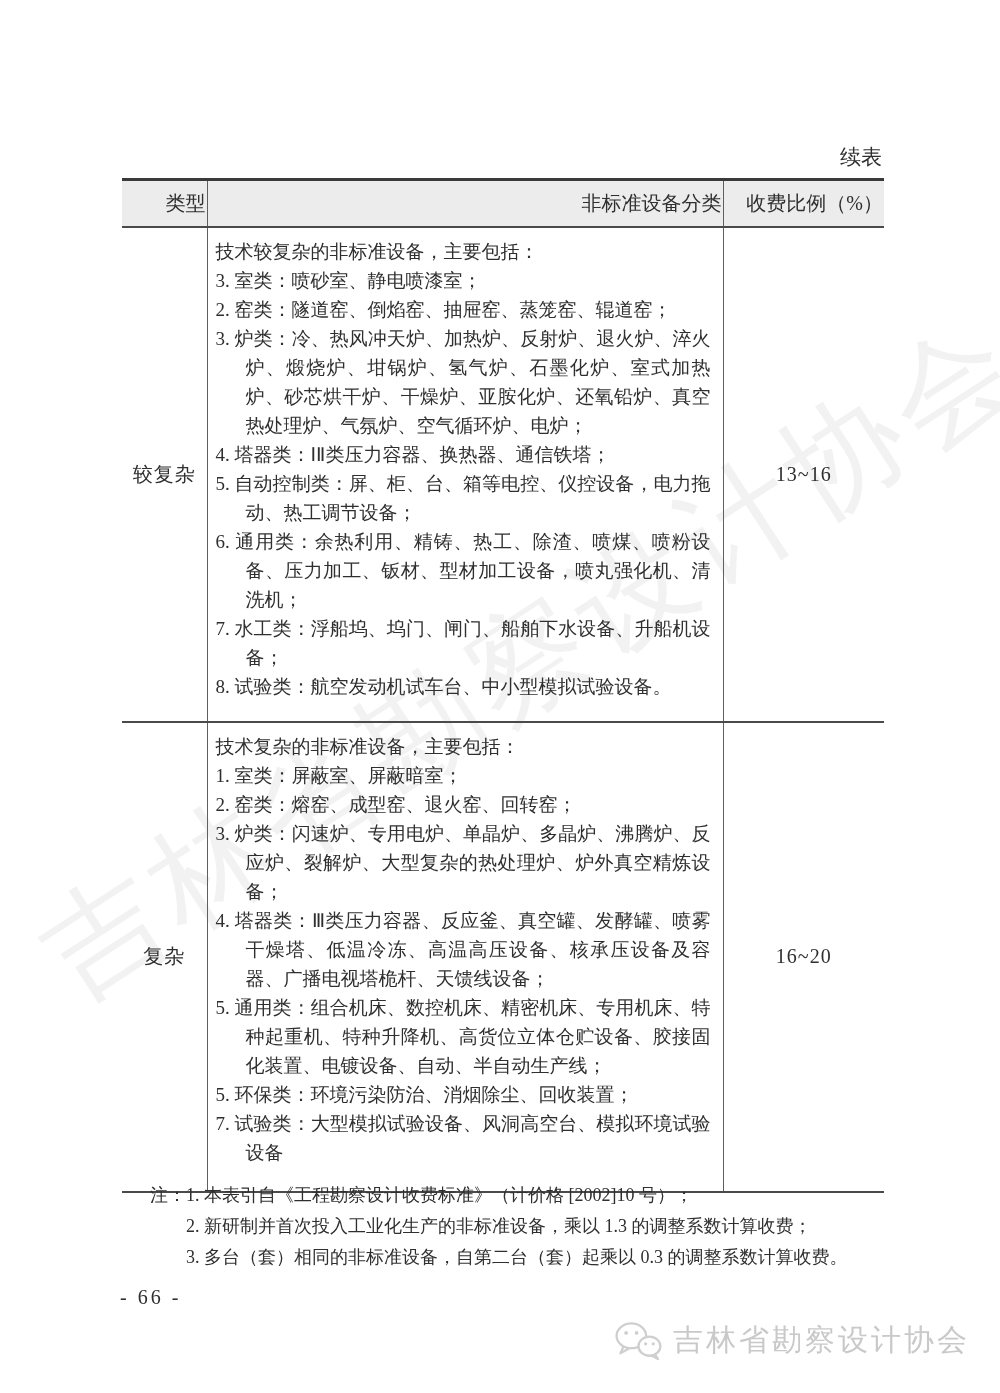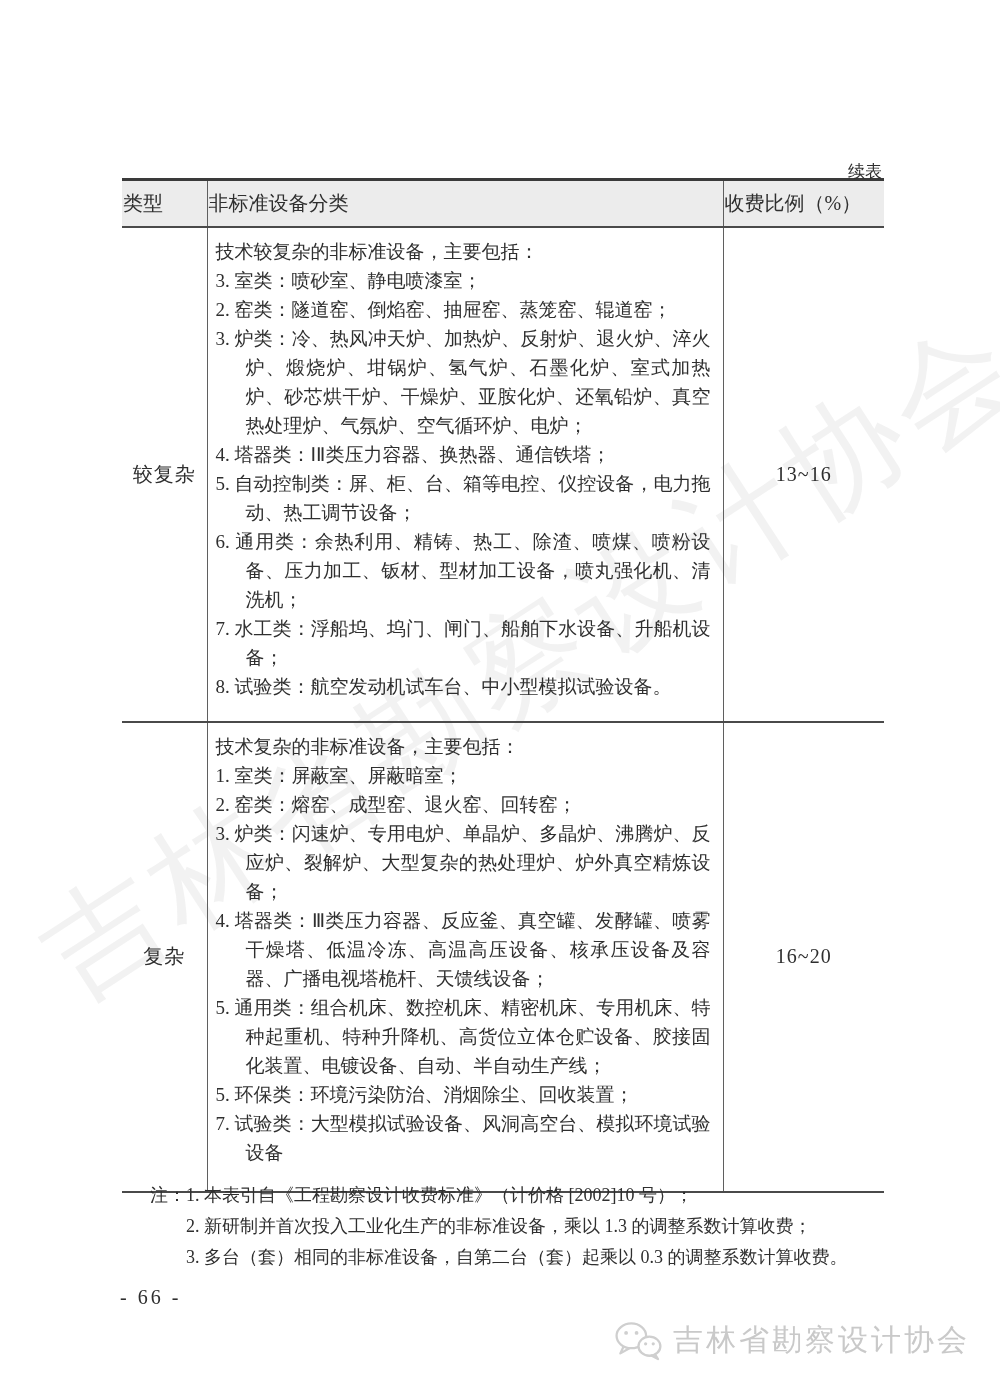--- a/index.html
+++ b/index.html
@@ -18,40 +18,40 @@
     position: absolute; left: -30px; top: 600px; width: 1060px;
     text-align: center; white-space: nowrap;
     font-size: 118px; letter-spacing: 8px;
     color: rgba(90, 90, 90, 0.08);
     transform: rotate(-33deg);
     pointer-events: none;
     z-index: 0;
   }
 
   .continued {
-    position: absolute; top: 160px; right: 118px;
-    font-size: 17px; z-index: 2;
+    position: absolute; top: 143px; right: 118px;
+    font-size: 21px; z-index: 2;
   }
 
   table.fee-table {
     position: absolute; left: 122px; top: 178px;
     width: 762px; border-collapse: collapse; table-layout: fixed;
     border-top: 3px solid #3a3a3a;
     border-bottom: 2px solid #4a4a4a;
     z-index: 1;
   }
   col.c-type { width: 85px; }
   col.c-desc { width: 516px; }
   col.c-fee  { width: 161px; }
 
   .fee-table th {
     height: 47px;
     background: #ececec;
     font-size: 20px; font-weight: normal;
-    text-align: left; vertical-align: middle;
+    text-align: right; vertical-align: middle;
     border-bottom: 2px solid #4a4a4a;
   }
   .col-border { border-left: 1px solid #5f5f5f; margin-left: 11px; }
 
   tr.body-row-1 { height: 466px; }
   tr.body-row-2 { height: 470px; }
   tr.body-row-2 td { border-top: 2px solid #4a4a4a; }
 
   td.type-cell, td.fee-cell {
     text-align: center; vertical-align: middle;

